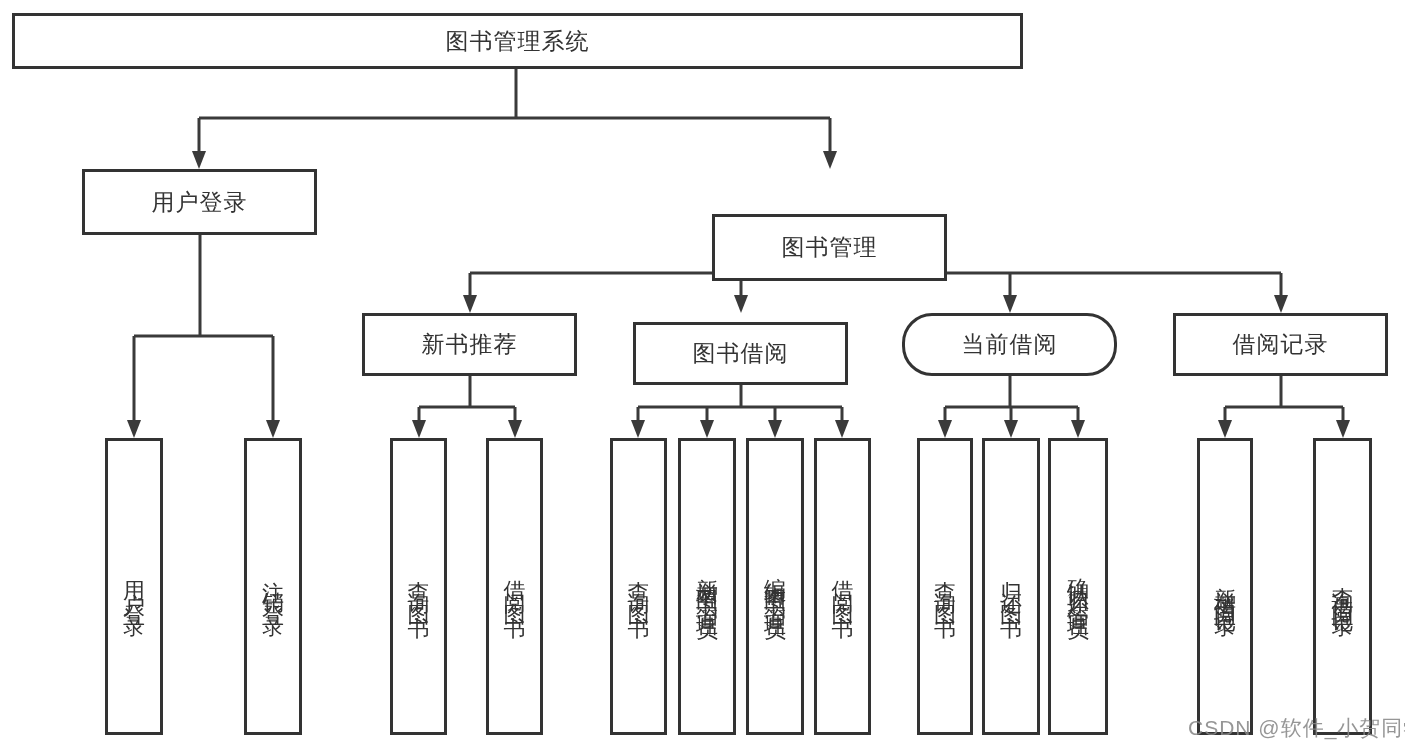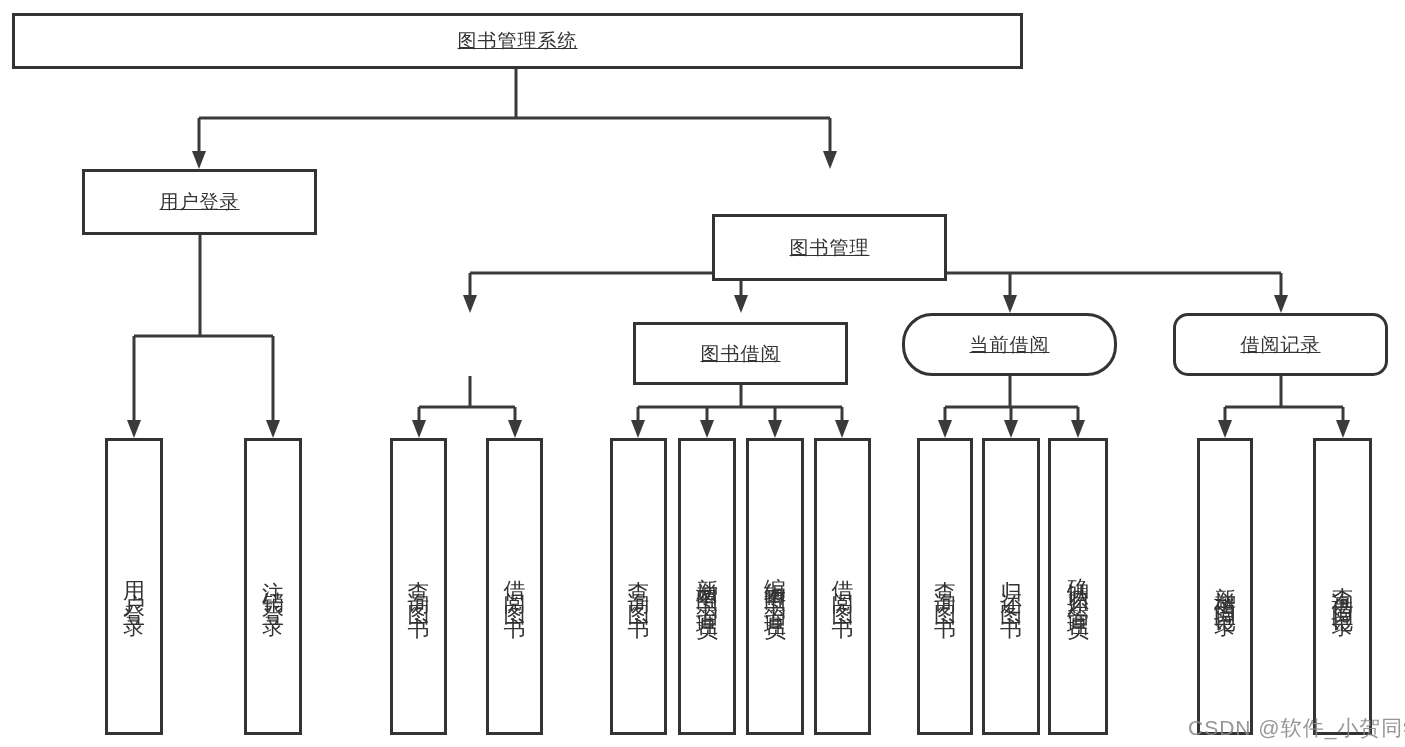--- a/index.html
+++ b/index.html
@@ -20,25 +20,24 @@
     position: absolute;
     box-sizing: border-box;
     border: 3px solid #333333;
     background: #ffffff;
     display: flex;
     align-items: center;
     justify-content: center;
     color: #333333;
   }
   .h-label {
-    font-size: 19px;
+    font-size: 23px;
     letter-spacing: 1px;
     white-space: nowrap;
     color: #333333;
-    text-decoration: underline;
   }
   .v-label {
     writing-mode: vertical-rl;
     text-orientation: mixed;
     font-size: 22px;
     line-height: 1;
     color: #333333;
     white-space: nowrap;
   }
   .vt4 { letter-spacing: 12px; }
@@ -113,27 +112,30 @@
     <span class="h-label">图书管理系统</span>
   </div>
 
   <div class="box" style="left:82px; top:169px; width:235px; height:66px;">
     <span class="h-label">用户登录</span>
   </div>
   <div class="box" style="left:712px; top:169px; width:235px; height:67px;margin-top:45px;">
     <span class="h-label">图书管理</span>
   </div>
 
+  <div class="box" style="left:362px; top:313px; width:215px; height:63px;">
+    <span class="h-label">新书推荐</span>
+  </div>
   <div class="box" style="left:633px; top:322px; width:215px; height:63px;">
     <span class="h-label">图书借阅</span>
   </div>
   <div class="box" style="left:902px; top:313px; width:215px; height:63px;border-radius:30px;">
     <span class="h-label">当前借阅</span>
   </div>
-  <div class="box" style="left:1173px; top:313px; width:215px; height:63px;border-radius:15px;">
+  <div class="box" style="left:1173px; top:313px; width:215px; height:63px;">
     <span class="h-label">借阅记录</span>
   </div>
 
   <div class="box" style="left:105px; top:438px; width:58px; height:297px;">
     <span class="v-label vt4">用户登录</span>
   </div>
   <div class="box" style="left:244px; top:438px; width:58px; height:297px;">
     <span class="v-label vt4">注销登录</span>
   </div>
 

